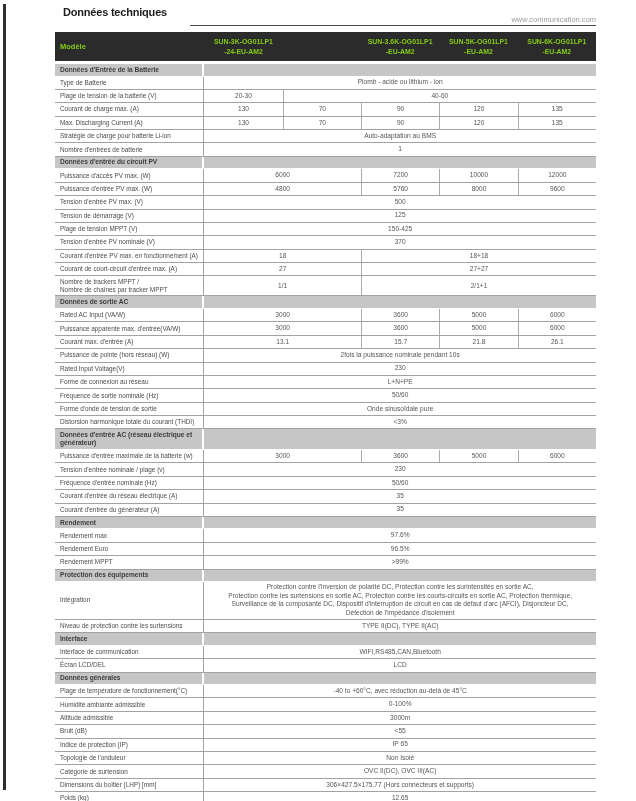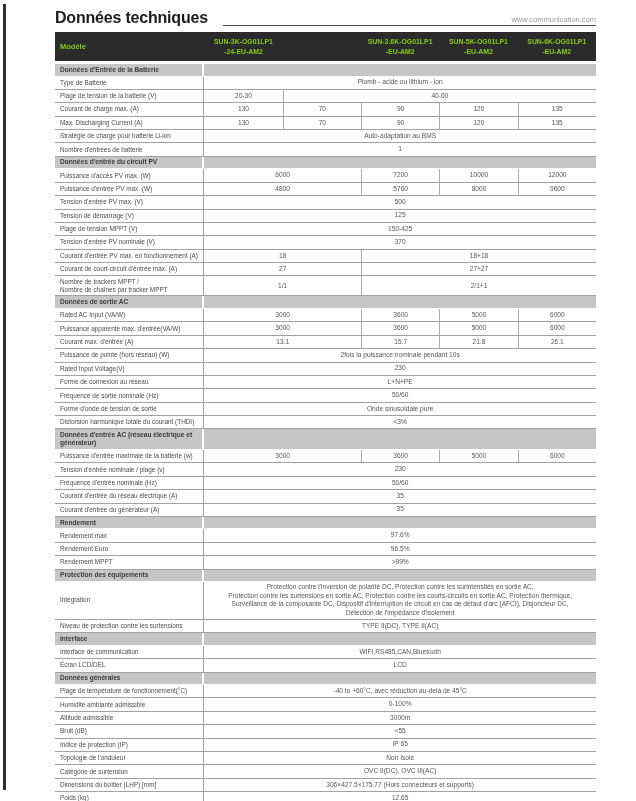--- a/index.html
+++ b/index.html
@@ -13,21 +13,21 @@
   .page-edge {
     position:absolute; left:3px; top:4px;
     width:3px; height:786px;
     background:#2e2e2e;
   }
   .content {
     position:absolute; left:55px; top:6px; width:541px;
   }
   .titlebar { display:flex; align-items:flex-end; height:20px; }
   .page-title {
-    margin:0; font-size:16px; font-weight:bold; color:#1c1c1c;
+    margin:8px; font-size:11px; font-weight:bold; color:#1c1c1c;
     white-space:nowrap; letter-spacing:-0.2px; line-height:1;
   }
   .title-rule {
     flex:1; margin-left:15px;
     border-bottom:1.5px solid #4a4a4a;
     display:flex; justify-content:flex-end; align-items:flex-end;
     padding-bottom:1px;
   }
   .site-url { font-size:7.5px; color:#9a9a9a; text-decoration:none; line-height:1.2; }
 

